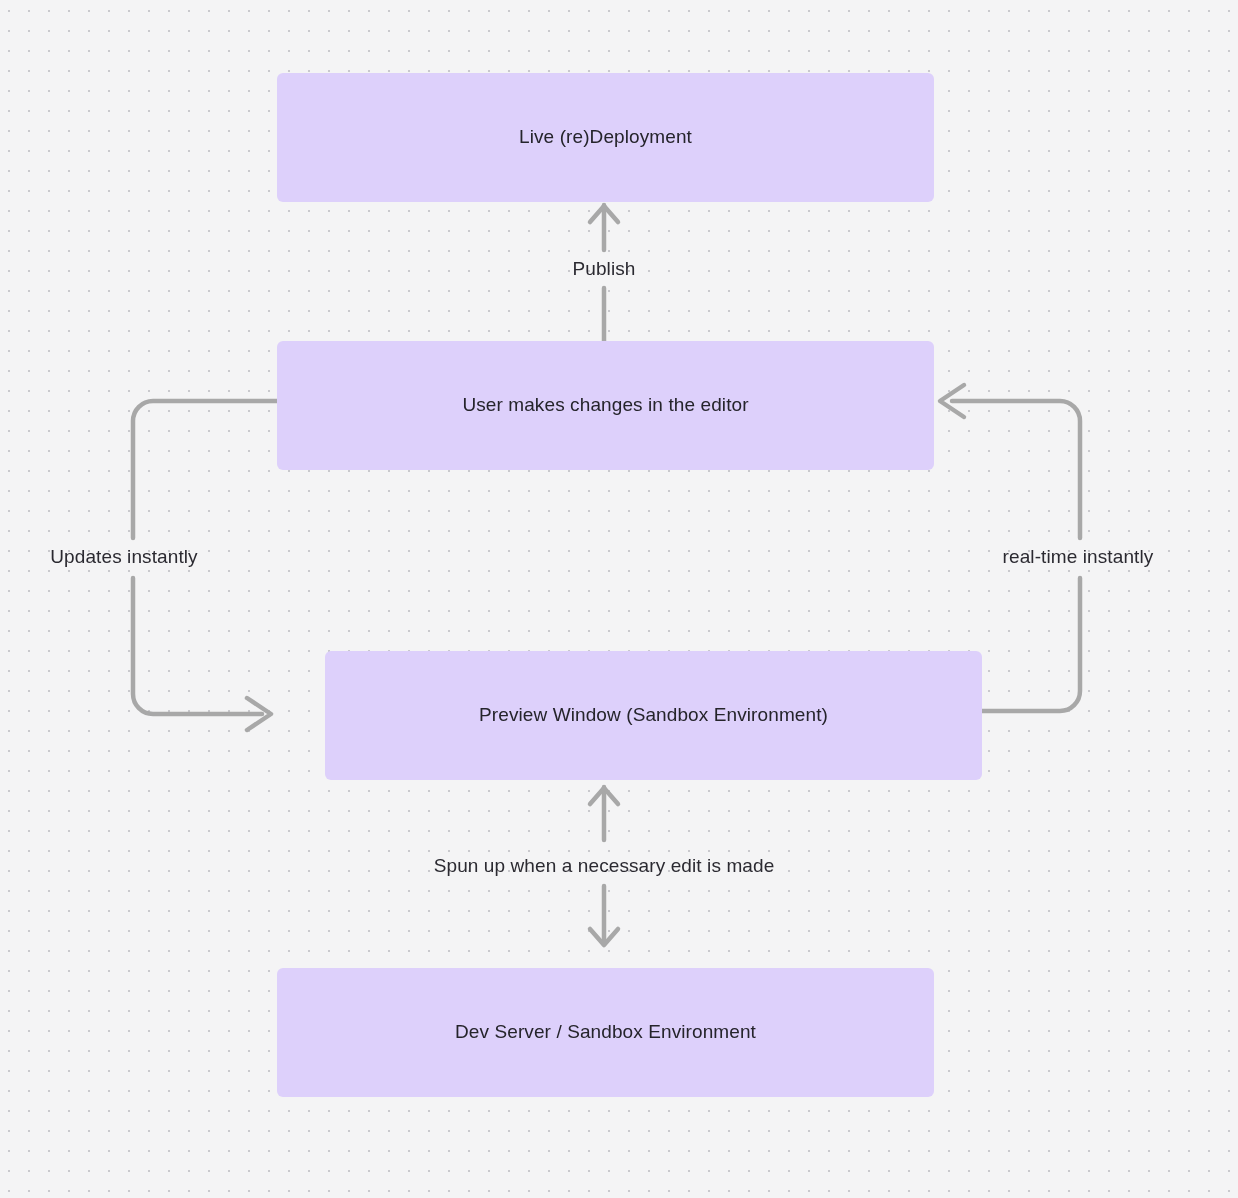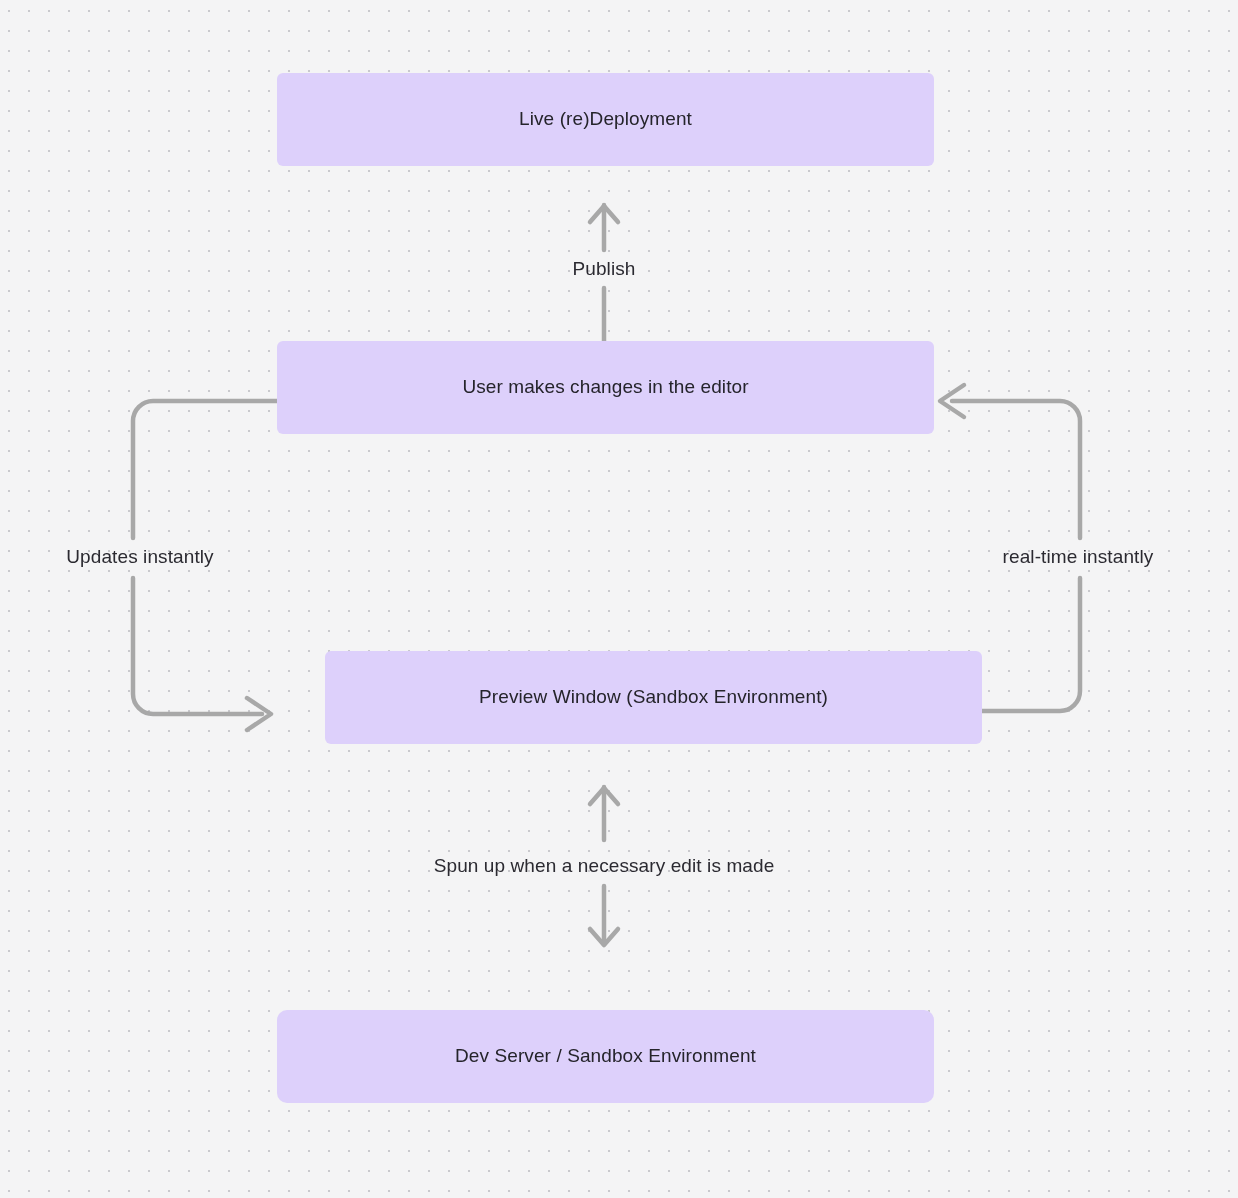--- a/index.html
+++ b/index.html
@@ -34,46 +34,46 @@
   .node {
     position: absolute;
     box-sizing: border-box;
     background: #ddd0fb;
     border-radius: 6px;
     display: flex;
     align-items: center;
     justify-content: center;
     left: 277px;
     width: 657px;
-    height: 93px;
+    height: 129px;
   }
   .node-label {
     font-size: 19px;
     color: #25242b;
     letter-spacing: 0.1px;
     line-height: 1.3;
     text-align: center;
     white-space: nowrap;
   }
   #node-live        { top: 73px; }
   #node-user-edit   { top: 341px; }
   #node-preview     { top: 651px; margin-left: 48px; }
-  #node-dev-server  { top: 1010px; border-radius: 10px; }
+  #node-dev-server  { top: 968px; }
 
   .edge-label {
     position: absolute;
     font-size: 19px;
     color: #2b2a31;
     letter-spacing: 0.1px;
     white-space: nowrap;
     background: transparent;
     transform: translate(-50%, -50%);
   }
   #label-publish        { left: 604px; top: 269px; }
-  #label-updates        { left: 140px; top: 557px; }
+  #label-updates        { left: 124px; top: 557px; }
   #label-realtime       { left: 1078px; top: 557px; }
   #label-spun-up        { left: 604px; top: 866px; }
 </style>
 </head>
 <body>
 
 <div id="canvas">
 
   <svg id="edge-layer" viewBox="0 0 1238 1198" width="1238" height="1198" xmlns="http://www.w3.org/2000/svg">
 

